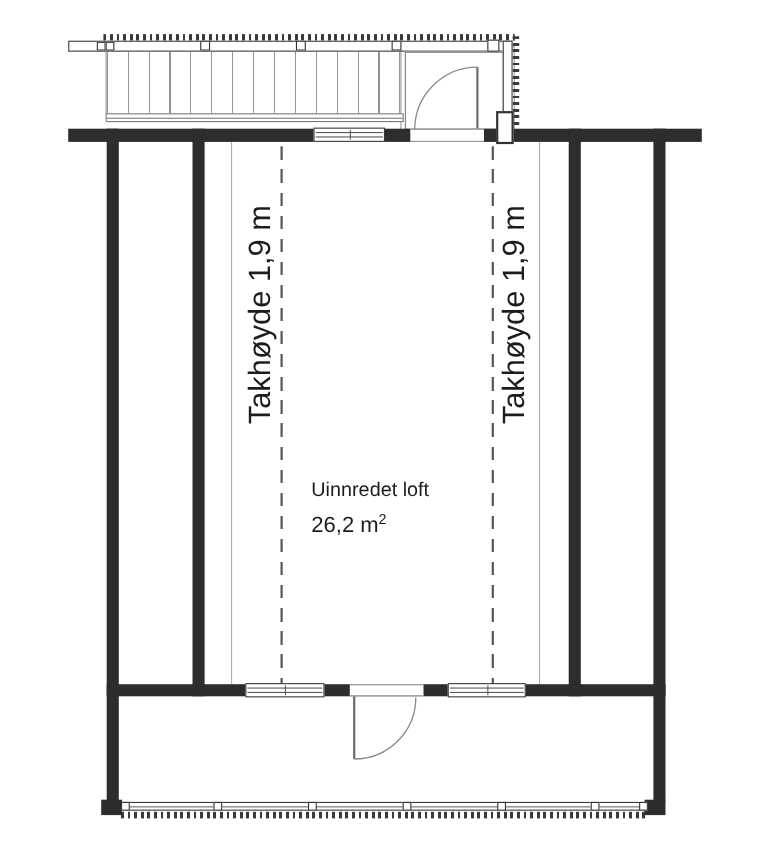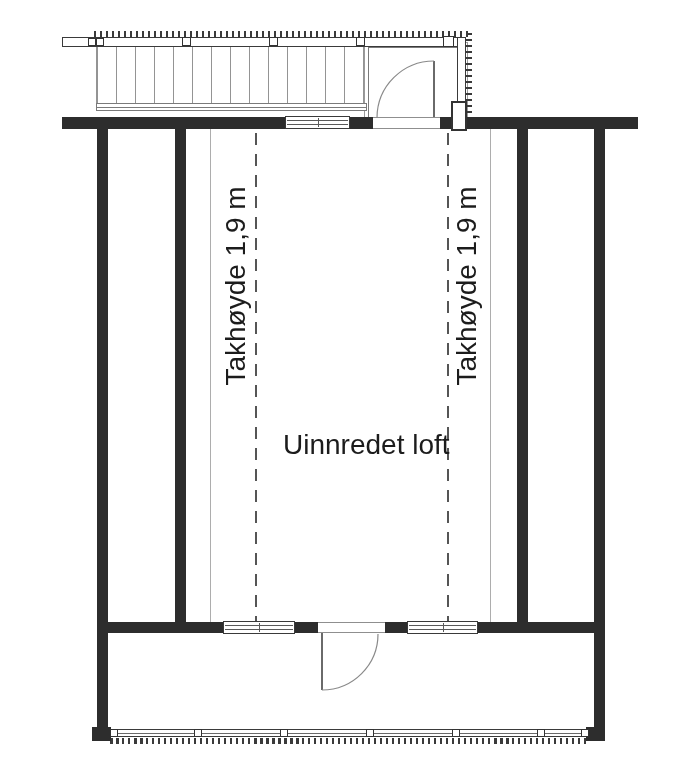--- a/index.html
+++ b/index.html
@@ -27,21 +27,21 @@
   .stair-base{position:absolute;background:#fff;border:1px solid #7a7a7a;z-index:2;box-sizing:border-box;}
   .stair-base::after{content:'';position:absolute;left:0;right:0;top:3px;border-top:1px solid #7a7a7a;}
   .frame{position:absolute;background:#fff;box-sizing:border-box;z-index:1;}
   
   .thin-line{position:absolute;width:1px;background:#adadad;z-index:1;}
   .dashed-line{position:absolute;width:1.5px;background:repeating-linear-gradient(to bottom,#555 0 12px,transparent 12px 21px);z-index:1;}
   
   .vtext{position:absolute;width:220px;height:30px;line-height:30px;text-align:center;
          font-size:28px;transform:rotate(-90deg);z-index:5;white-space:nowrap;}
   .room-label{position:absolute;z-index:5;}
-  .room-name{font-size:28px;line-height:30px;}
+  .room-name{font-size:18px;line-height:30px;}
   .room-area{font-size:20px;line-height:24px;}
   .room-area sup{font-size:13px;}
   svg.arcs{position:absolute;left:0;top:0;z-index:3;pointer-events:none;}
 </style>
 </head>
 <body>
 
 <div class="plan">
 
   <div class="tickband-h" style="left:94px;top:31px;width:374px;height:6px;"></div>
@@ -109,15 +109,16 @@
   <div class="post" style="left:452px;top:729px;"></div>
   <div class="post" style="left:537px;top:729px;"></div>
   <div class="post" style="left:581px;top:729px;"></div>
   <div class="tickband-h" style="left:110px;top:738px;width:480px;height:6px;"></div>
 
   <div class="vtext" style="left:126px;top:271px;">Takhøyde 1,9 m</div>
   <div class="vtext" style="left:357px;top:271px;">Takhøyde 1,9 m</div>
 
   <div class="room-label" style="left:283px;top:430px;">
     <div class="room-name">Uinnredet loft</div>
+    <div class="room-area"><span>26,2 m</span><sup>2</sup></div>
   </div>
 
 </div>
 
 </body></html>

